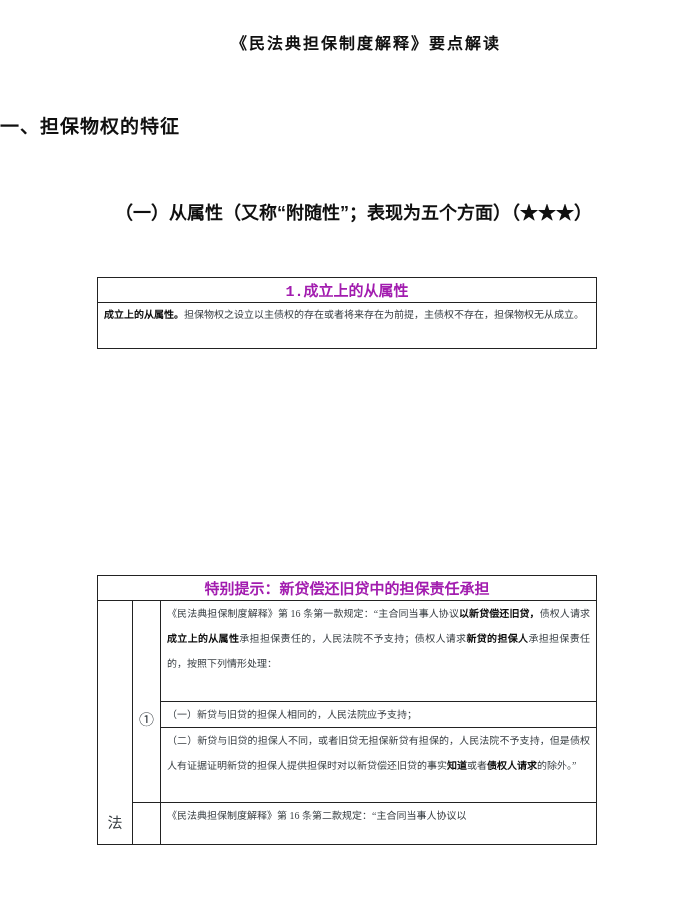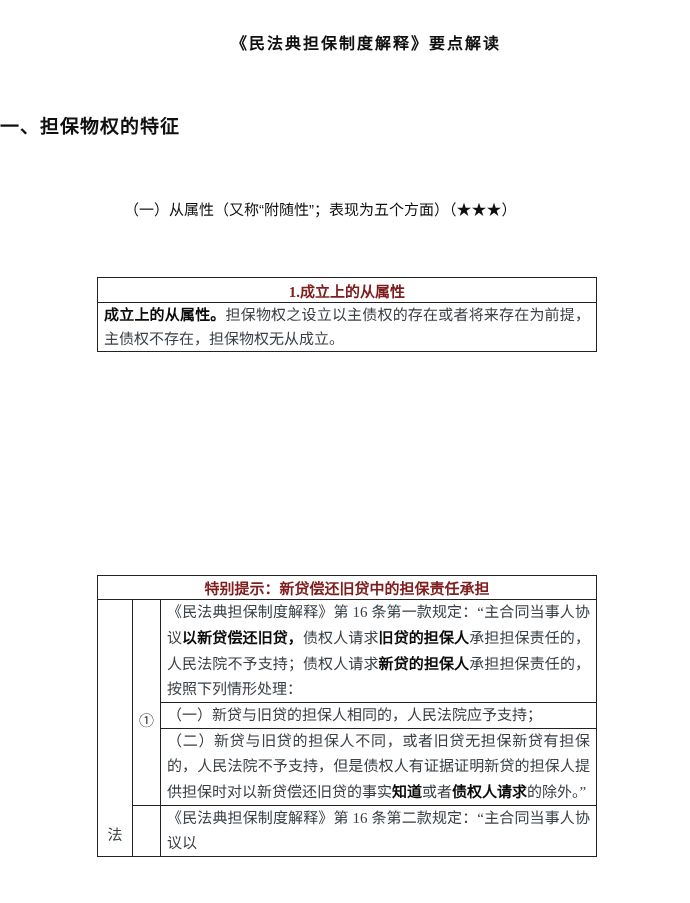--- a/index.html
+++ b/index.html
@@ -38,48 +38,48 @@
     font-family: "Liberation Sans", sans-serif;
     font-weight: bold;
     font-size: 19px;
     letter-spacing: 1px;
     color: #101010;
   }
 
   .subsection-heading {
     position: absolute;
     top: 198px;
-    left: 124px;
+    left: 115px;
     font-family: "Liberation Sans", sans-serif;
-    font-weight: normal;
-    font-size: 15px;
+    font-weight: bold;
+    font-size: 18px;
     color: #101010;
   }
 
   table.doc-table {
     position: absolute;
     left: 97px;
     width: 500px;
     border-collapse: collapse;
     table-layout: fixed;
   }
   table.doc-table td {
     border: 1px solid #222222;
     box-sizing: border-box;
   }
   td.hdr {
     text-align: center;
     vertical-align: middle;
-    font-family: Liberation Serif, serif;
+    font-family: Liberation Mono, monospace;
     font-weight: bold;
     font-size: 15px;
-    color: #7f1d1d;
+    color: #a21caf;
   }
   td.body {
-    font-size: 15px;
+    font-size: 10px;
     text-align: justify;
     vertical-align: top;
     padding: 0 6px;
     color: #3a4045;
     margin-left: 46px;
   }
   .seg-b {
     font-family: "Liberation Sans", sans-serif;
     font-weight: bold;
     color: #0c0c0c;
@@ -148,21 +148,21 @@
       <col style="width:28px">
       <col>
     </colgroup>
     <tbody>
       <tr>
         <td class="hdr" colspan="3">特别提示：新贷偿还旧贷中的担保责任承担</td>
       </tr>
       <tr>
         <td class="c1" rowspan="4">法</td>
         <td class="c2" rowspan="3"><span class="nudge">①</span></td>
-        <td class="body r1"><span>《民法典担保制度解释》第 16 条第一款规定：“主合同当事人协议</span><span class="seg-b">以新贷偿还旧贷，</span><span>债权人请求</span><span class="seg-b">旧贷的担保人</span><span>承担担保责任的，人民法院不予支持；债权人请求</span><span class="seg-b">新贷的担保人</span><span>承担担保责任的，按照下列情形处理：</span></td>
+        <td class="body r1"><span>《民法典担保制度解释》第 16 条第一款规定：“主合同当事人协议</span><span class="seg-b">以新贷偿还旧贷，</span><span>债权人请求</span><span class="seg-b">成立上的从属性</span><span>承担担保责任的，人民法院不予支持；债权人请求</span><span class="seg-b">新贷的担保人</span><span>承担担保责任的，按照下列情形处理：</span></td>
       </tr>
       <tr>
         <td class="body r2"><span>（一）新贷与旧贷的担保人相同的，人民法院应予支持；</span></td>
       </tr>
       <tr>
         <td class="body r3"><span>（二）新贷与旧贷的担保人不同，或者旧贷无担保新贷有担保的，人民法院不予支持，但是债权人有证据证明新贷的担保人提供担保时对以新贷偿还旧贷的事实</span><span class="seg-b">知道</span><span>或者</span><span class="seg-b">债权人请求</span><span>的除外。”</span></td>
       </tr>
       <tr>
         <td class="c2"></td>
         <td class="body r4"><span>《民法典担保制度解释》第 16 条第二款规定：“主合同当事人协议以</span></td>

